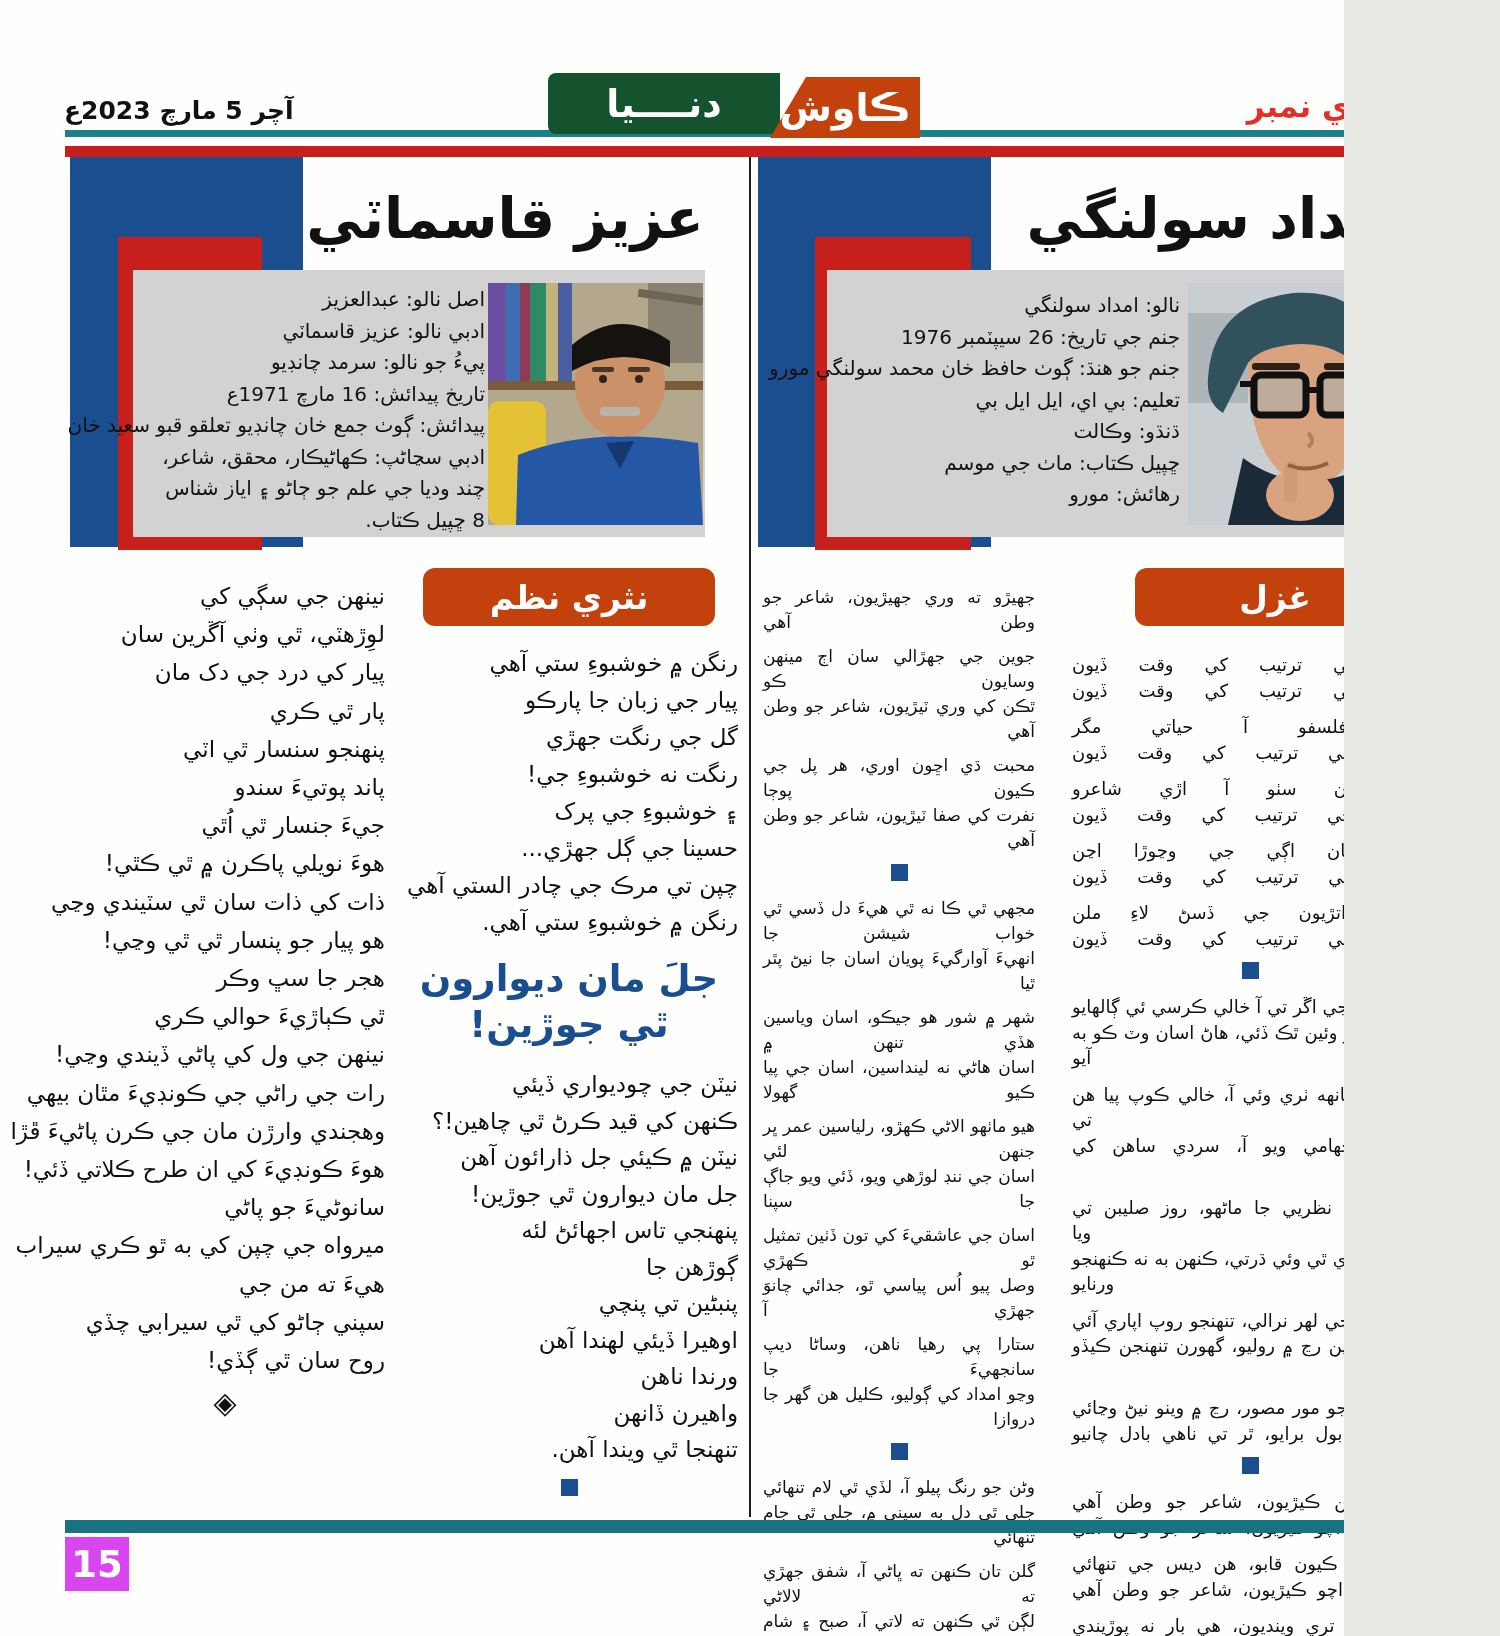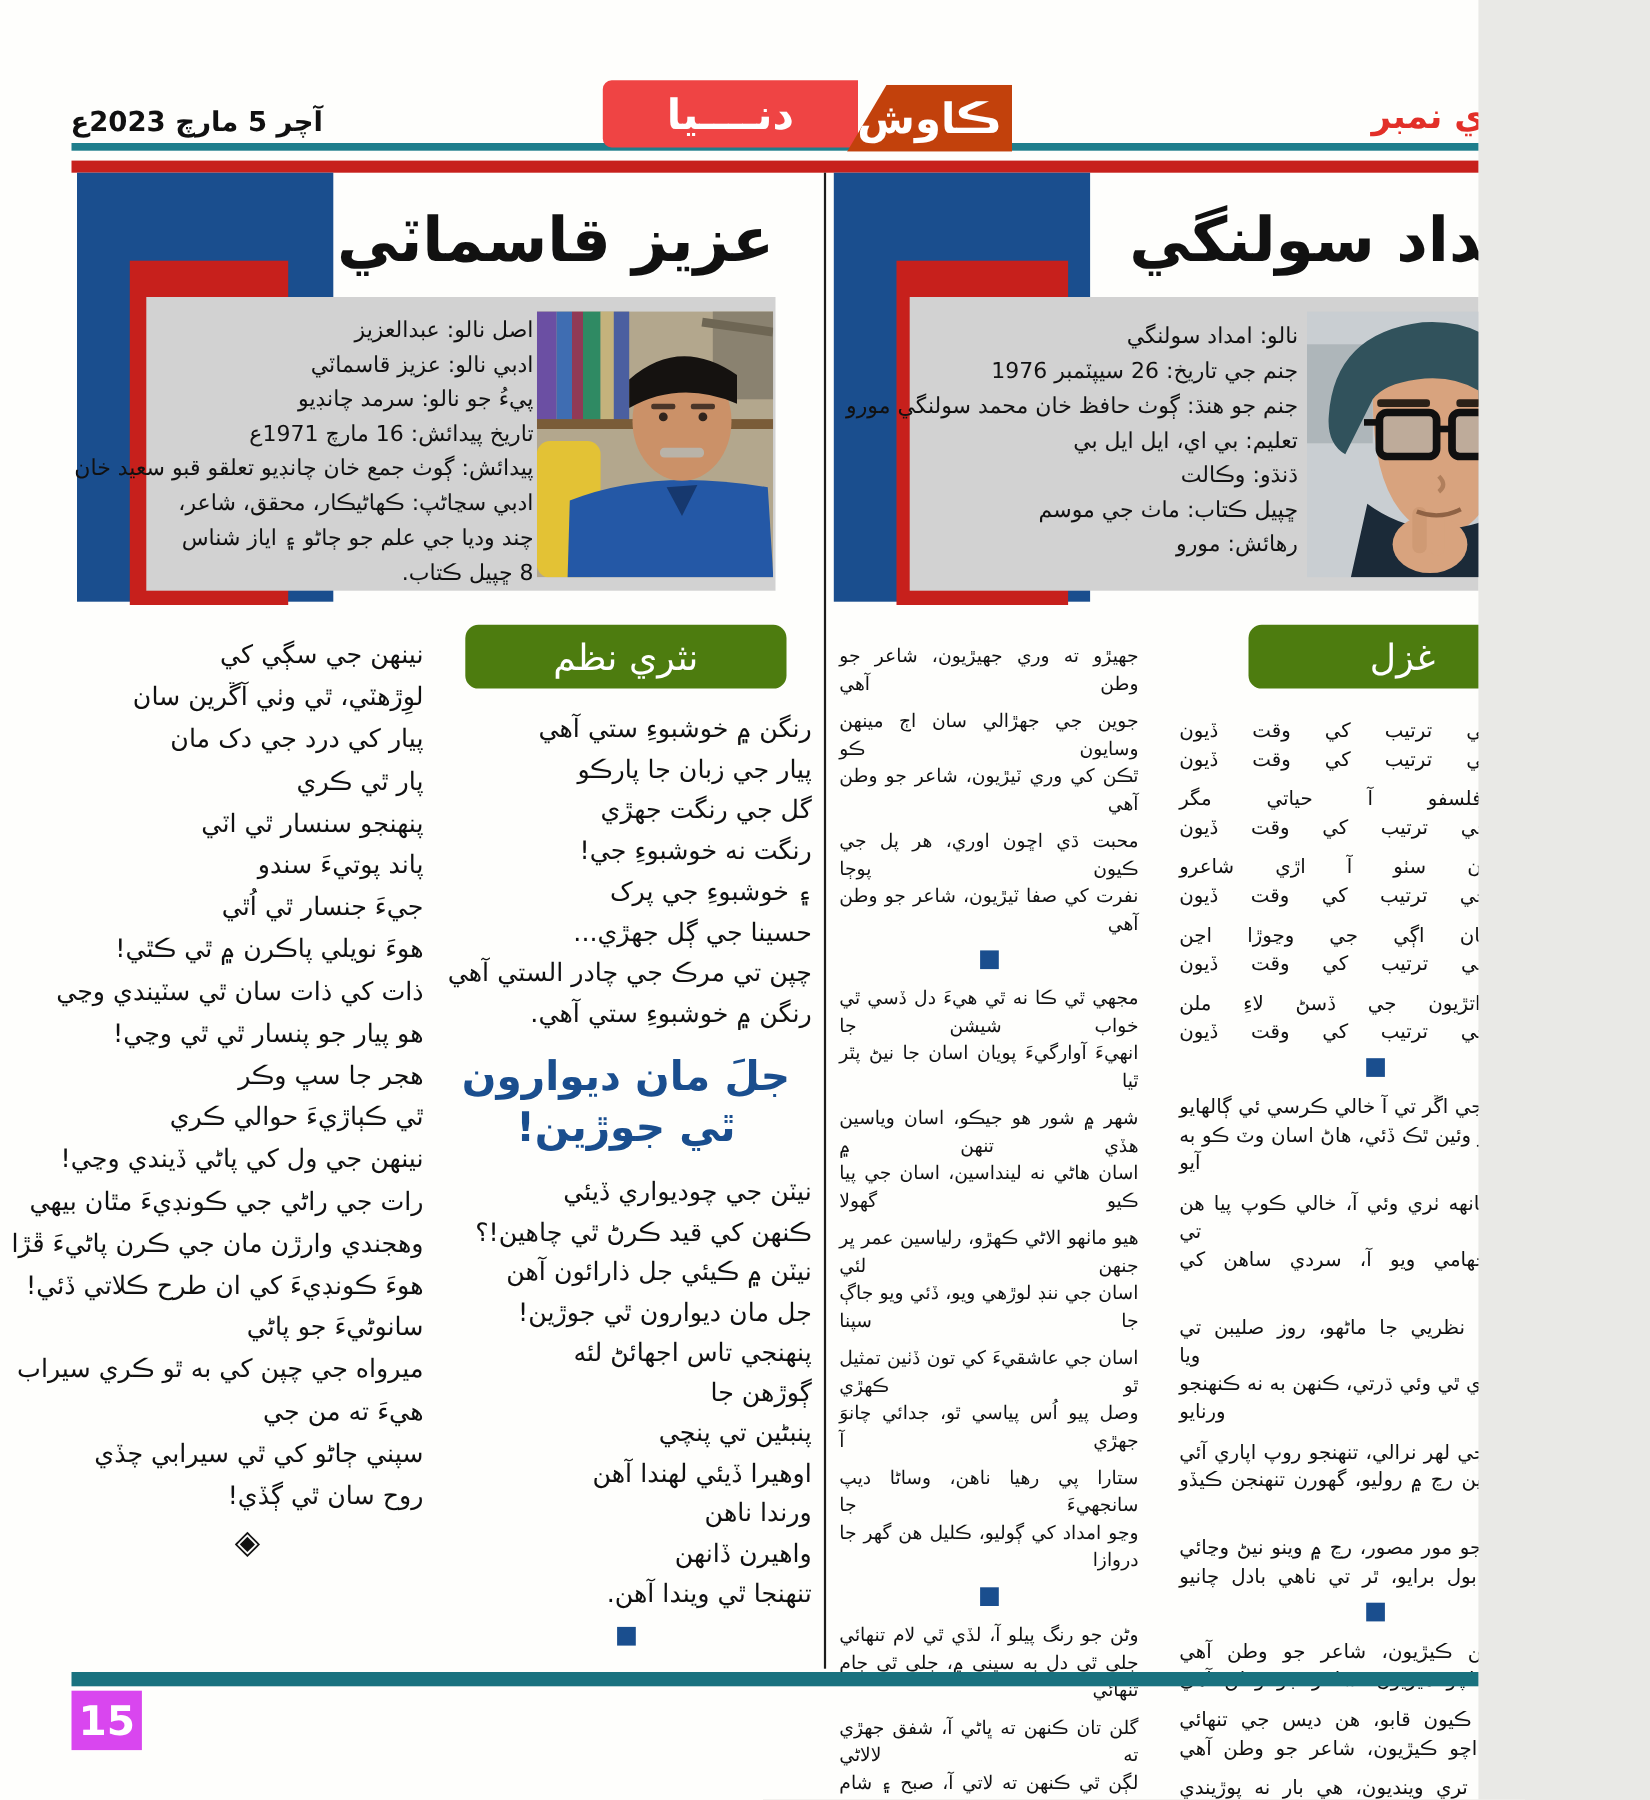--- a/index.html
+++ b/index.html
@@ -2,41 +2,41 @@
 <html lang="sd"><head>
 <meta charset="utf-8">
 <style>
   html,body{margin:0;padding:0;background:#e9e9e6;}
   .page{position:relative;width:1344px;height:1636px;background:#fefefc;overflow:hidden;
         font-family:"DejaVu Sans",sans-serif;color:#111;}
   
   .date{position:absolute;left:64px;top:96px;width:240px;font-size:25px;font-weight:bold;
         direction:rtl;text-align:left;}
   .teal-rule{position:absolute;left:65px;top:130px;width:1368px;height:7px;background:#1f7e8c;}
-  .mast-dunya{position:absolute;left:548px;top:73px;width:232px;height:61px;background:#ef4444;
+  .mast-dunya{position:absolute;left:548px;top:73px;width:232px;height:61px;background:#14532d;
         border-radius:8px 0 0 8px;display:flex;align-items:center;justify-content:center;}
   .mast-kawish{position:absolute;left:770px;top:77px;width:150px;height:61px;background:#c2410c;
         clip-path:polygon(24% 0,100% 0,100% 100%,0 100%);display:flex;align-items:center;justify-content:center;}
   .mast-dunya span,.mast-kawish span{color:#fff;font-size:38px;font-weight:bold;direction:rtl;line-height:1;}
   .edition{position:absolute;left:1140px;top:88px;width:293px;font-size:31px;font-weight:bold;
         color:#e22f28;direction:rtl;text-align:right;}
   .red-rule{position:absolute;left:65px;top:146px;width:1368px;height:11px;background:#c7201c;}
   .divider{position:absolute;left:749px;top:157px;width:2px;height:1360px;background:#1c1c1c;}
   
   .dec-blue{position:absolute;background:#1a4e8e;}
   .dec-red{position:absolute;background:#c7201c;}
   .bio-box{position:absolute;background:#d2d2d2;}
   .a-title{position:absolute;height:100px;display:flex;align-items:center;justify-content:center;
         font-size:56px;font-weight:900;direction:rtl;letter-spacing:1px;}
   .bio-text{position:absolute;direction:rtl;text-align:right;font-size:20px;line-height:31.5px;font-weight:500;}
   .photo{position:absolute;overflow:hidden;}
   
-  .sec-head{position:absolute;height:58px;background:#4d7c0f;border-radius:12px;
+  .sec-head{position:absolute;height:58px;background:#c2410c;border-radius:12px;
         display:flex;align-items:center;justify-content:center;color:#fff;
-        font-size:33px;font-weight:normal;direction:rtl;}
+        font-size:33px;font-weight:bold;direction:rtl;}
   
   .poem{position:absolute;direction:rtl;}
   .poem .pline{font-size:23px;line-height:38px;text-align:right;white-space:nowrap;}
   .poem-a .pline{line-height:38.2px;}
   .nasri .pline{line-height:37px;}
   .nasri2 .pline{line-height:36.5px;}
   .subtitle{position:absolute;direction:rtl;text-align:center;color:#1a4e8e;
         font-size:37px;font-weight:900;line-height:46px;}
   .ghazal{position:absolute;direction:rtl;}
   .couplet{margin-bottom:9px;}

